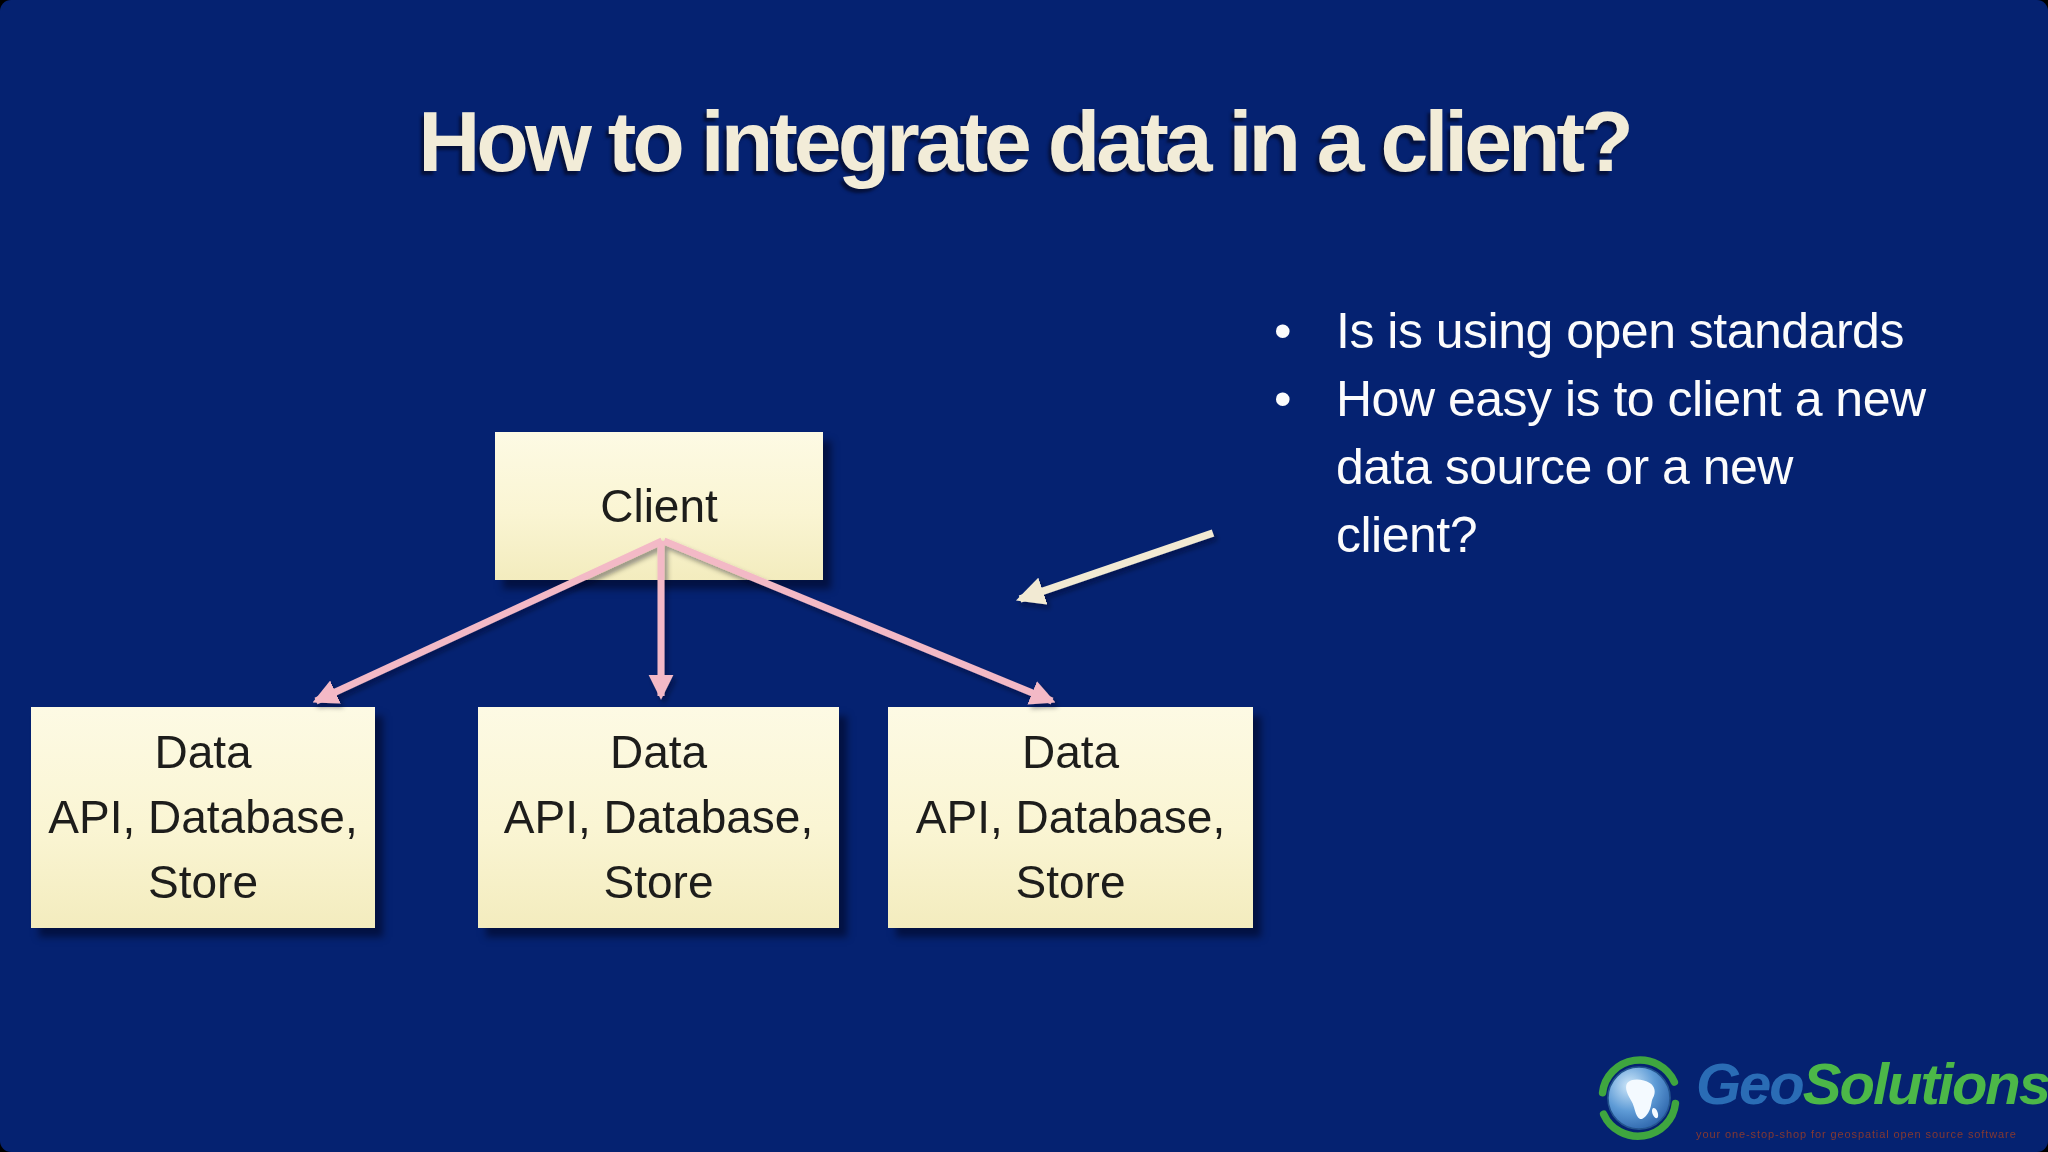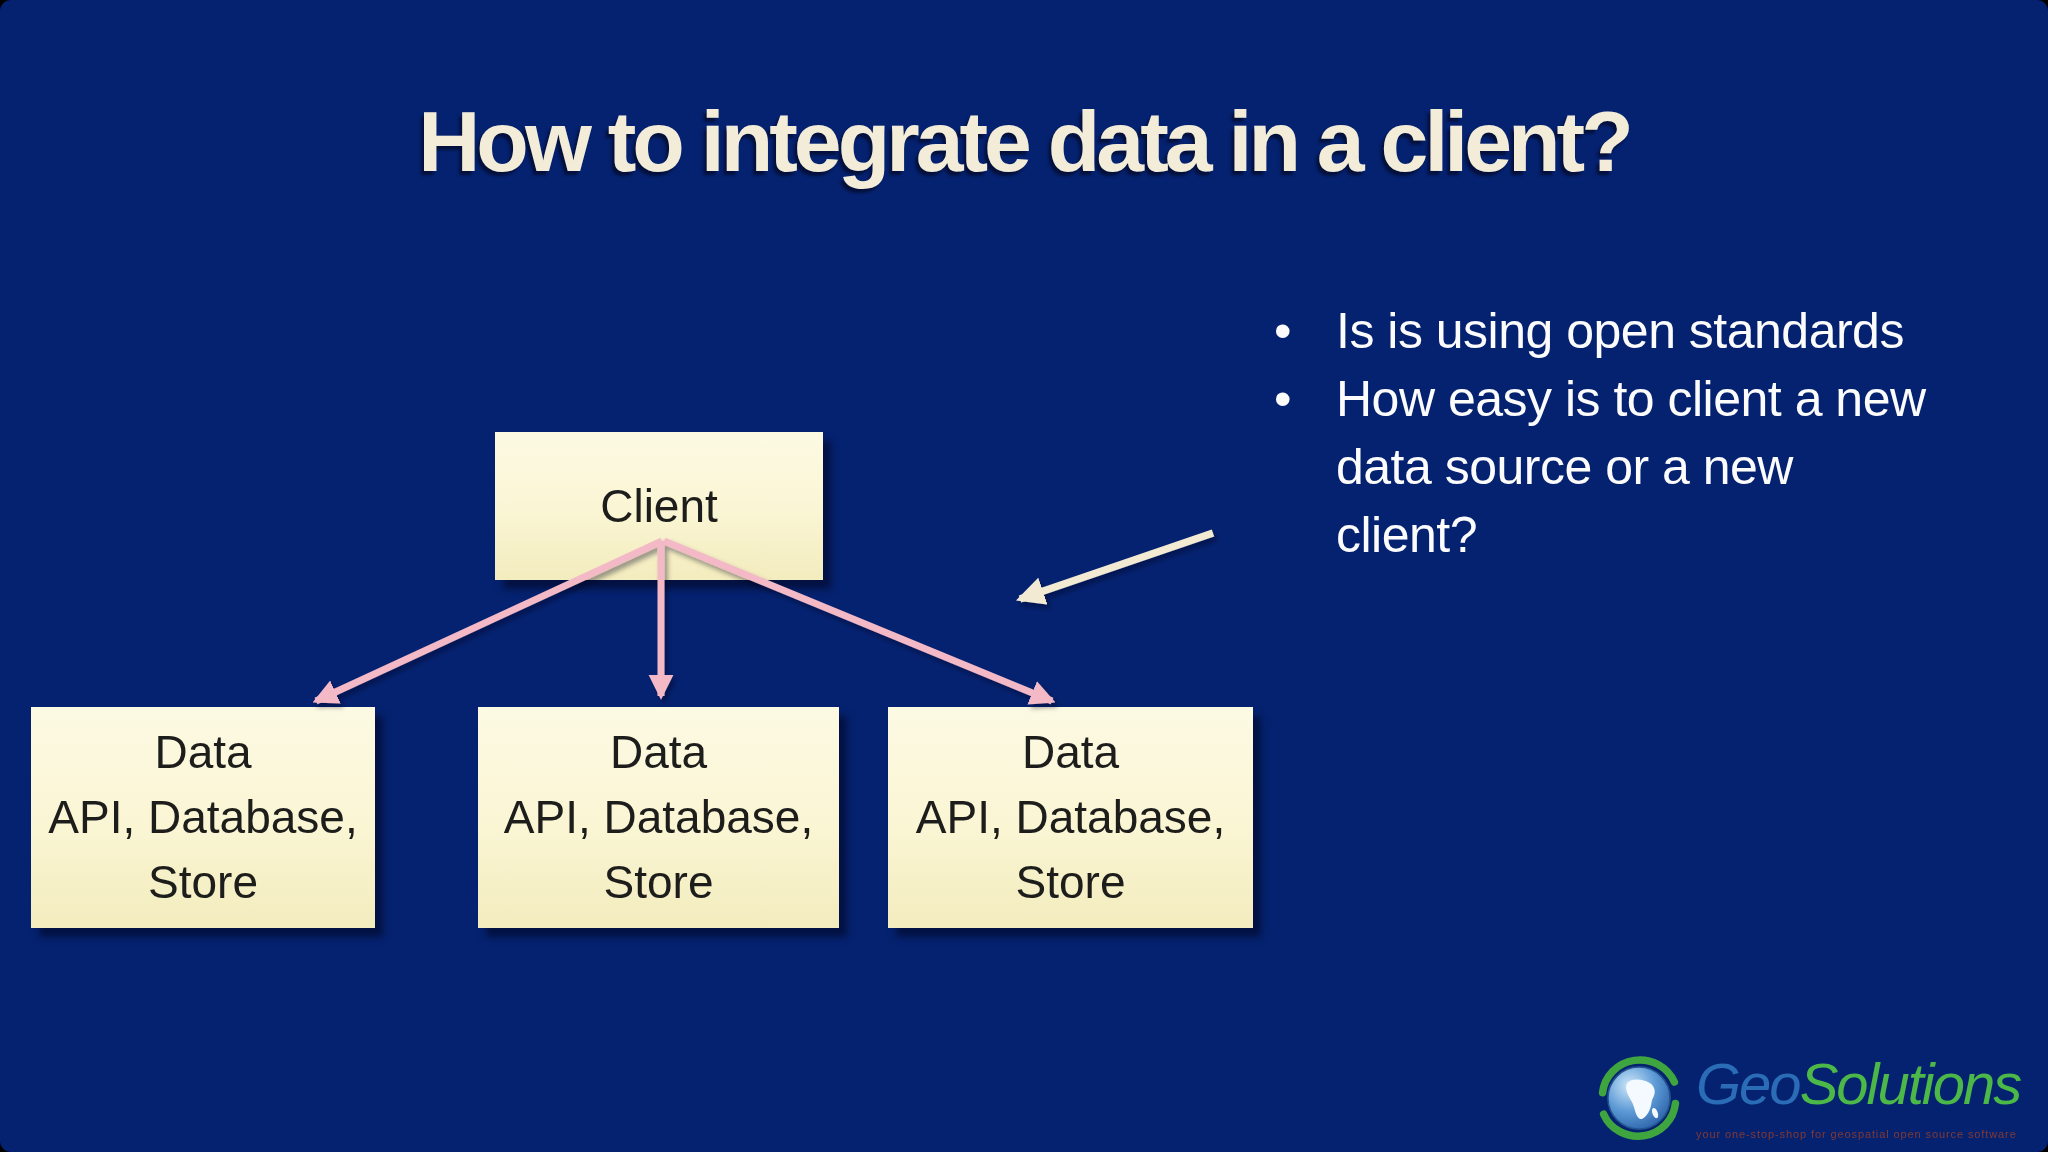--- a/index.html
+++ b/index.html
@@ -95,21 +95,21 @@
     left: 1596px;
     top: 1052px;
     display: flex;
     align-items: center;
     gap: 14px;
   }
   .globe-icon { width: 86px; height: 90px; flex: 0 0 auto; }
   .logo-text {
     font-size: 58px;
     font-style: italic;
-    font-weight: 400;
+    font-weight: 700;
     letter-spacing: -2px;
     line-height: 1;
     white-space: nowrap;
   }
   .logo-text .geo { color: var(--logo-geo); }
   .logo-text .solutions { color: var(--logo-solutions); }
   .logo-tagline {
     margin-top: 15px;
     font-size: 11px;
     letter-spacing: 0.9px;

